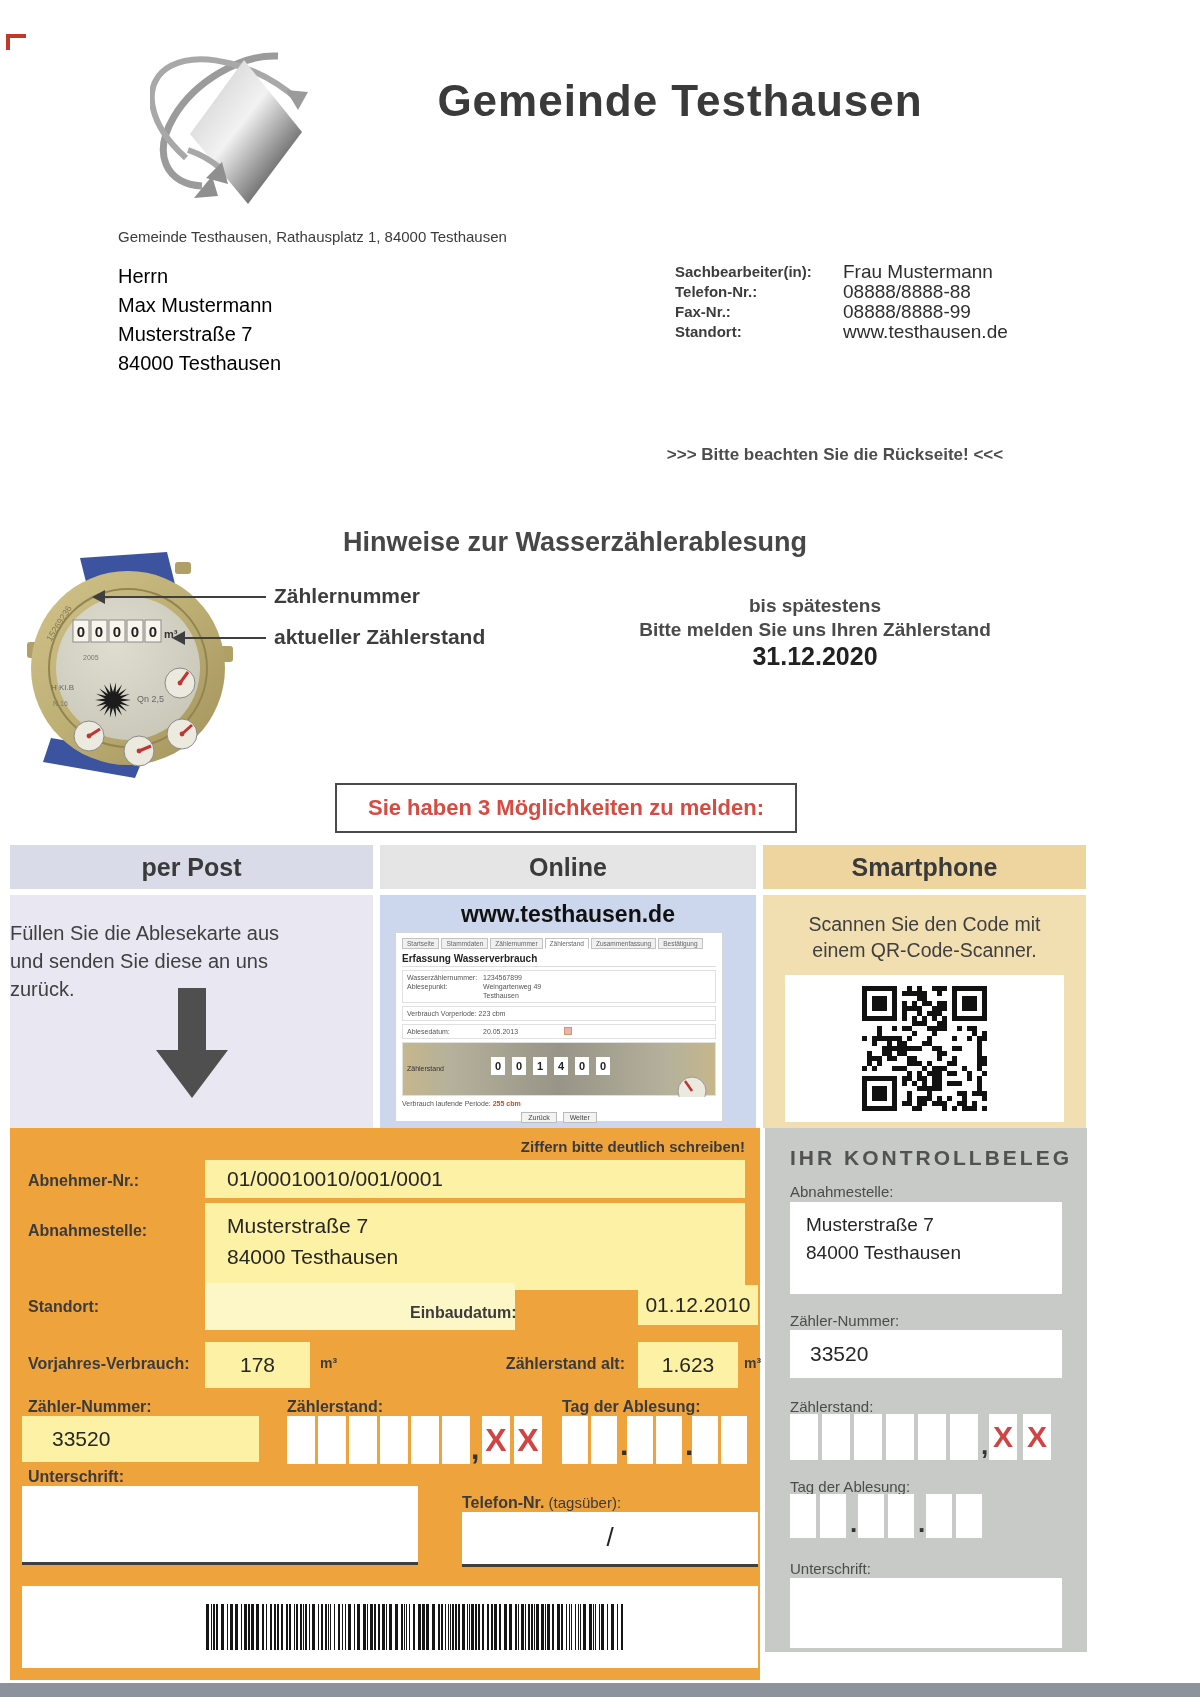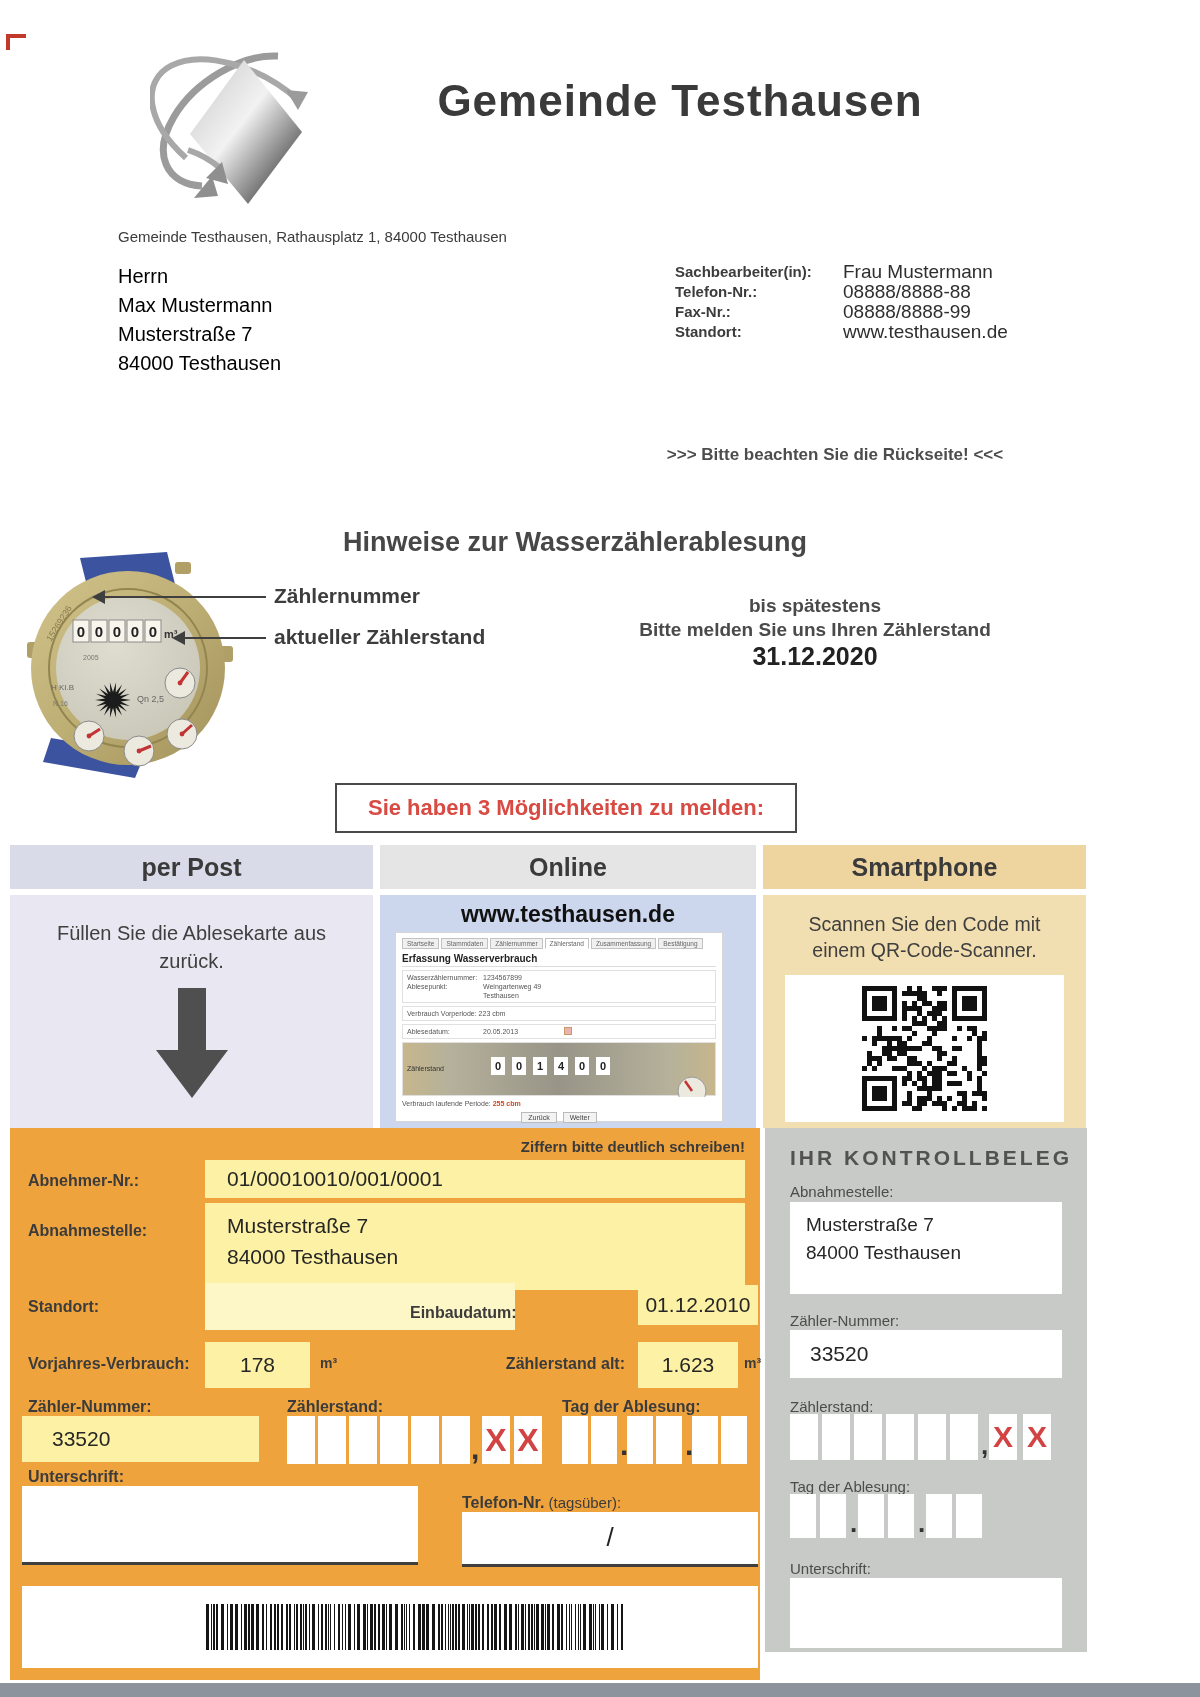--- a/index.html
+++ b/index.html
@@ -26,21 +26,21 @@
   .deadline{left:615px;top:594px;width:400px;text-align:center}
   .deadline .l1{font-size:19px;font-weight:bold;color:#4a4a4a;line-height:24px}
   .deadline .dt{font-size:25px;font-weight:bold;color:#222;}
   .banner{left:335px;top:783px;width:458px;height:46px;background:#fff;border:2px solid #4a4a4a;
           font-size:22px;font-weight:bold;color:#d84a42;text-align:center;line-height:46px}
 
   
   .col-head{height:44px;font-size:25px;font-weight:bold;color:#3a3a3a;text-align:center;line-height:44px}
   .post-head{left:10px;top:845px;width:363px;background:#dadbe9}
   .post-body{left:10px;top:895px;width:363px;height:233px;background:#e9e8f2}
-  .post-text{padding-top:24px;font-size:20px;line-height:28px;color:#3f3f3f;text-align:center}
+  .post-text{padding-top:24px;font-size:20px;line-height:28px;color:#3f3f3f;}
   .arrow-stem{left:178px;top:988px;width:28px;height:64px;background:#4f4f4f}
   .arrow-head{left:156px;top:1050px;width:0;height:0;border-left:36px solid transparent;border-right:36px solid transparent;border-top:48px solid #4f4f4f}
 
   .online-head{left:380px;top:845px;width:376px;background:#e5e5e5}
   .online-body{left:380px;top:895px;width:376px;height:233px;background:#ccd6ed}
   .online-url{font-size:23px;font-weight:bold;color:#111;text-align:center;padding-top:6px}
   .webform{left:395px;top:932px;width:328px;height:190px;background:#fff;border:1px solid #d6d6d6;
            font-size:7px;color:#555;padding:5px 6px;box-sizing:border-box}
   .webtabs{display:flex;gap:2px}
   .webtab{border:1px solid #c2c2c2;background:#f0f0f0;padding:1px 4px;font-size:6.5px;color:#666;white-space:nowrap}
@@ -216,20 +216,21 @@
     <div class="l1">Bitte melden Sie uns Ihren Zählerstand</div>
     <div class="dt">31.12.2020</div>
   </div>
 
   <div class="abs banner">Sie haben 3 Möglichkeiten zu melden:</div>
 
   <div class="abs col-head post-head">per Post</div>
   <div class="abs post-body">
     <div class="post-text">
       <div>Füllen Sie die Ablesekarte aus</div>
+      <div>und senden Sie diese an uns</div>
       <div>zurück.</div>
     </div>
   </div>
   <div class="abs arrow-stem"></div>
   <div class="abs arrow-head"></div>
 
   <div class="abs col-head online-head">Online</div>
   <div class="abs online-body">
     <div class="online-url">www.testhausen.de</div>
   </div>

